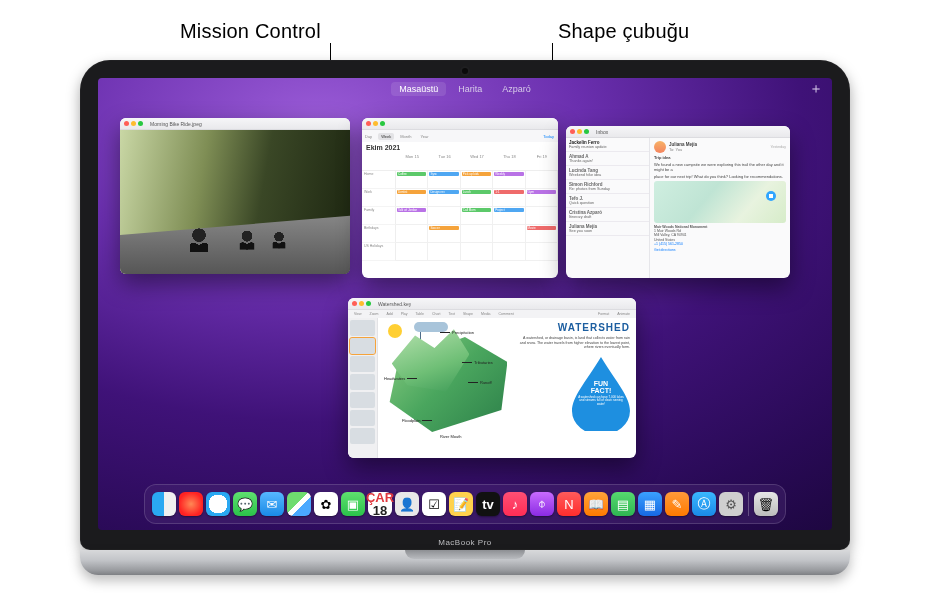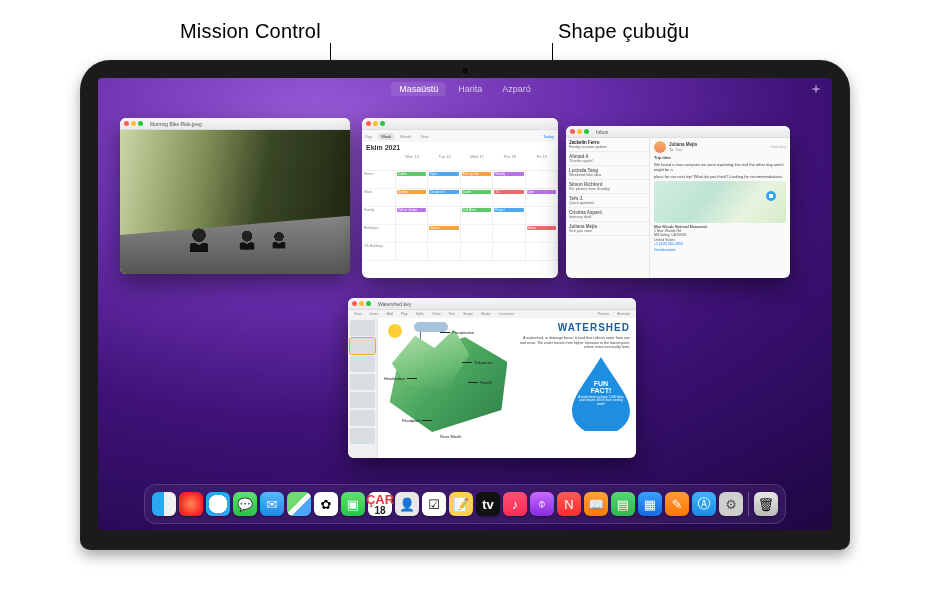--- a/index.html
+++ b/index.html
@@ -237,21 +237,21 @@
 .dock .trash{border-radius:6px;background:linear-gradient(#e6e6e6,#bcbcbc)}
 .di-finder{background:linear-gradient(90deg,#2aa8f2 50%,#f0f0f0 50%)}
 .di-lp{background:radial-gradient(circle,#f85,#f22 70%)}
 .di-safari{background:radial-gradient(circle,#fff 0 55%,#2aa8f2 56%)}
 .di-msg{background:linear-gradient(#5fe06f,#2bc24a);color:#fff}
 .di-mail{background:linear-gradient(#57b8ff,#1a8ae6);color:#fff}
 .di-maps{background:linear-gradient(135deg,#6fdc6f 0 45%,#fefefe 45% 60%,#4aa8ff 60%)}
 .di-photos{background:#fff}
 .di-ft{background:linear-gradient(#5fe06f,#2bc24a);color:#fff}
 .di-cal{background:#fff;color:#e0383e;font-size:5px;font-weight:700;flex-direction:column;line-height:1}
-.di-cal .d{font-size:10px;color:#222}
+.di-cal .d{font-size:13px;color:#222}
 .di-contacts{background:#e8e8e8}
 .di-rem{background:#fff}
 .di-notes{background:#ffd24d}
 .di-tv{background:#111;color:#fff;font-size:7px;font-weight:700}
 .di-music{background:linear-gradient(#ff4f74,#ff2d55);color:#fff}
 .di-pod{background:linear-gradient(#c86bff,#8a2be2);color:#fff}
 .di-news{background:linear-gradient(#ff5b5b,#ff2d2d);color:#fff}
 .di-books{background:linear-gradient(#ffa43a,#ff7a00);color:#fff}
 .di-num{background:linear-gradient(#56d96f,#2fb552);color:#fff}
 .di-key{background:linear-gradient(#3aa0ff,#1668e3);color:#fff}
@@ -543,13 +543,16 @@
         <div class="di di-key">▦</div>
         <div class="di di-pages">✎</div>
         <div class="di di-store">Ⓐ</div>
         <div class="di di-pref">⚙︎</div>
         <div class="sep"></div>
         <div class="di trash">🗑</div>
       </div>
 
     </div>
   </div>
+  <div class="hinge">
+    <div class="model">MacBook Pro</div>
+  </div>
 </div>
 
 </body></html>

